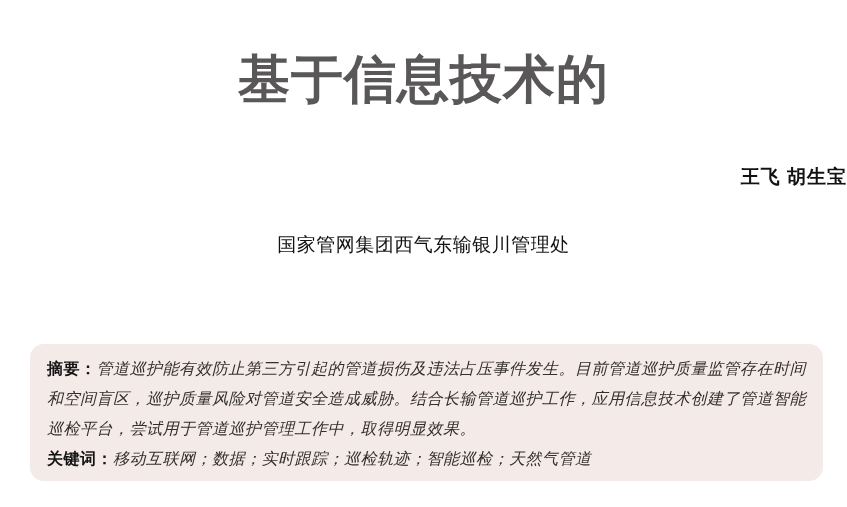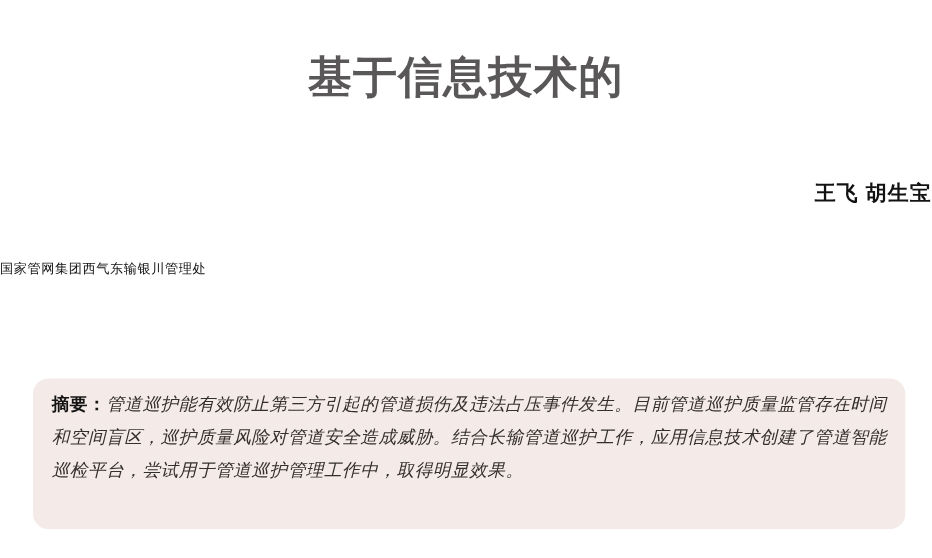--- a/index.html
+++ b/index.html
@@ -16,21 +16,21 @@
     font-family: "Liberation Sans", sans-serif;
   }
   .article-title {
     position: absolute;
     top: 18px;
     left: 0;
     right: 0;
     text-align: center;
     font-family: "Liberation Sans", sans-serif;
     font-weight: 700;
-    font-size: 40px;
+    font-size: 52px;
     line-height: 53px;
     letter-spacing: 1px;
     color: #595757;
   }
   .authors-line {
     position: absolute;
     top: 166px;
     left: 0;
     right: 0;
     text-align: right;
@@ -39,23 +39,23 @@
     font-size: 19px;
     line-height: 22px;
     color: #121212;
     letter-spacing: 1px;
   }
   .affiliation-line {
     position: absolute;
     top: 235px;
     left: 0;
     right: 0;
-    text-align: left;
+    text-align: center;
     font-family: "Liberation Serif", serif;
-    font-size: 12px;
+    font-size: 19px;
     line-height: 19px;
     color: #121212;
     letter-spacing: 0.5px;
   }
   .abstract-box {
     position: absolute;
     top: 344px;
     left: 30px;
     width: 793px;
     height: 137px;
@@ -90,15 +90,16 @@
   <h1 class="article-title">
     <span style="display:block">基于信息技术的</span>
   </h1>
 
   <div class="authors-line">王飞 胡生宝</div>
 
   <div class="affiliation-line">国家管网集团西气东输银川管理处</div>
 
   <div class="abstract-box">
     <p><span class="field-label">摘要：</span><span class="field-text">管道巡护能有效防止第三方引起的管道损伤及违法占压事件发生。目前管道巡护质量监管存在时间和空间盲区，巡护质量风险对管道安全造成威胁。结合长输管道巡护工作，应用信息技术创建了管道智能巡检平台，尝试用于管道巡护管理工作中，取得明显效果。</span></p>
+    <p><span class="field-label">关键词：</span><span class="field-text">移动互联网；数据；实时跟踪；巡检轨迹；智能巡检；天然气管道</span></p>
   </div>
 
 </div>
 
 </body></html>

